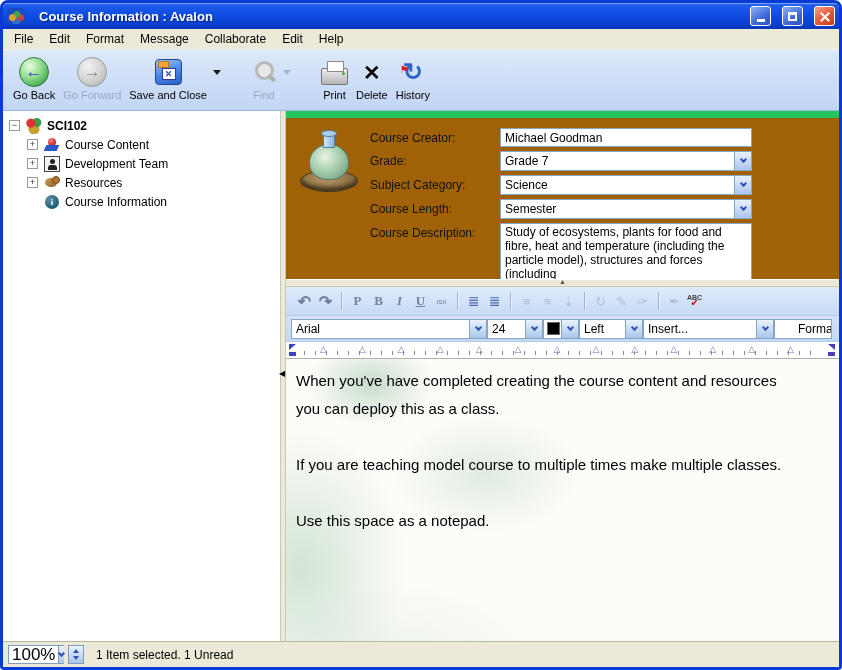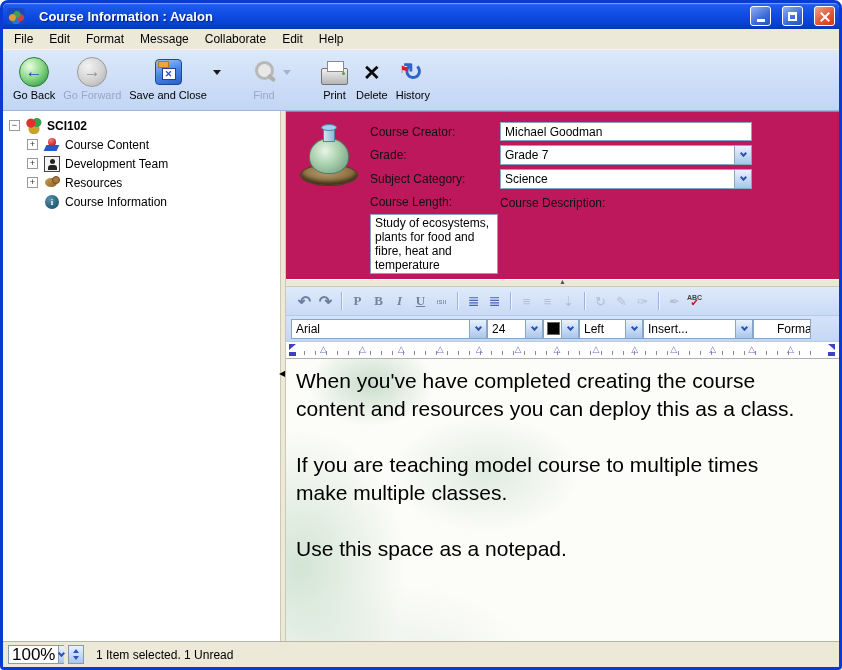--- a/index.html
+++ b/index.html
@@ -83,21 +83,21 @@
   .ticon.res::before{content:'';position:absolute;left:1px;top:3px;width:12px;height:9px;border-radius:50% 40% 45% 50%;
     background:linear-gradient(135deg,#caa050,#8a5f28);}
   .ticon.res::after{content:'';position:absolute;left:8px;top:1px;width:6px;height:6px;border-radius:50%;background:#b07838;border:1px solid #6b4a1c;}
   .ticon.info{display:grid;place-items:center;}
   .info-circle{width:14px;height:14px;border-radius:50%;background:radial-gradient(circle at 35% 30%,#5b8fa6,#1c5a74 75%);
     color:#fff;display:grid;place-items:center;font-size:9px;font-weight:bold;font-family:"Liberation Serif",serif;}
   .vsplit{width:6px;flex:0 0 6px;background:#ece9d8;border-left:1px solid #cbc8b6;border-right:1px solid #cbc8b6;position:relative;}
   .collapse-arrow{position:absolute;left:-2px;top:258px;font-size:8px;color:#000;}
   
   .right-col{flex:1;display:flex;flex-direction:column;min-width:0;}
-  .form-pane{height:168px;flex:0 0 168px;background:#be185d;position:relative;border-top:1px solid #22c55e;}
+  .form-pane{height:168px;flex:0 0 168px;background:#a16207;position:relative;border-top:7px solid #22c55e;}
   .flask{position:absolute;left:12px;top:12px;width:62px;height:64px;}
   .flask-mouth{position:absolute;left:23px;top:0;width:16px;height:7px;border-radius:50%;background:#ace;border:1px solid #5580a8;}
   .flask-neck{position:absolute;left:25px;top:4px;width:12px;height:14px;background:linear-gradient(90deg,#cfe4f0,#8fb8d4);border:1px solid #5580a8;}
   .flask-body{position:absolute;left:11px;top:14px;width:40px;height:36px;border-radius:50% 50% 45% 45%;
     background:radial-gradient(circle at 40% 35%,#e8f4e4 0%,#a8cfae 45%,#6f9f82 90%);border:1px solid #567a60;}
   .flask-base{position:absolute;left:2px;top:40px;width:58px;height:22px;border-radius:50%;
     background:radial-gradient(ellipse at 45% 35%,#b99b6b 0%,#8a6f43 60%,#5f4a28 100%);border:1px solid #4d3b20;
     box-shadow:inset 0 -3px 4px #3d2e16;}
   .form-grid{position:absolute;left:84px;top:10px;display:grid;grid-template-columns:128px 252px;
     column-gap:2px;row-gap:4px;font-size:12px;align-items:center;}
@@ -125,37 +125,37 @@
   .ebtn.tiny{font-size:8px;letter-spacing:0;}
   .ebtn.blue{color:#4a66b0;font-size:14px;}
   .ebtn.dim{color:#b4bed0;}
   .esep{width:1px;height:18px;background:#9db4da;margin:0 5px;box-shadow:1px 0 0 #eef4fd;}
   .spell{display:flex;flex-direction:column;align-items:center;line-height:1;margin-left:2px;}
   .spell-abc{font-size:7px;font-weight:bold;color:#444;}
   .spell-check{font-size:10px;color:#cc1010;margin-top:-3px;}
   .edbar2{height:26px;flex:0 0 26px;background:linear-gradient(180deg,#d5e3f9,#c4d7f4);
     display:flex;align-items:center;padding:0 5px;border-bottom:1px solid #b6cbec;}
   .c-font{width:196px;} .c-size{width:56px;} .c-color{width:36px;} .c-align{width:64px;}
-  .c-insert{width:110px;} .c-format{width:58px;flex:0 0 58px;}
+  .c-insert{width:131px;} .c-format{width:58px;flex:0 0 58px;}
   .swatch{width:13px;height:13px;background:#000;margin-left:3px;border:1px solid #666;}
   .c-format .combo-text{padding:0 3px;margin-left:20px;}
   
   .ruler{height:17px;flex:0 0 17px;background:#fff;border-bottom:1px solid #b0b0b0;position:relative;overflow:hidden;}
   .ruler-ticks{position:absolute;left:18px;right:18px;top:9px;height:4px;
     background:repeating-linear-gradient(90deg,#8a8a8a 0 1px,transparent 1px 11px);}
   .ruler-tabs{position:absolute;left:34px;right:12px;top:2px;font-size:9px;color:#7070cc;
     letter-spacing:32px;white-space:nowrap;overflow:hidden;}
   .rl{position:absolute;left:3px;top:2px;width:9px;height:12px;}
   .rl::before{content:'';position:absolute;left:0;top:0;width:0;height:0;border-top:6px solid #4040c0;border-right:7px solid transparent;}
   .rl::after{content:'';position:absolute;left:0;bottom:0;width:7px;height:4px;background:#4040c0;}
   .rr{position:absolute;right:4px;top:2px;width:9px;height:12px;}
   .rr::before{content:'';position:absolute;right:0;top:0;width:0;height:0;border-top:6px solid #4040c0;border-left:7px solid transparent;}
   .rr::after{content:'';position:absolute;right:0;bottom:0;width:7px;height:4px;background:#4040c0;}
   
-  .notepad{flex:1;min-height:0;background-color:#fcfcf8;padding:8px 12px 0 10px;font-size:21px;
+  .notepad{flex:1;min-height:0;background-color:#fcfcf8;padding:8px 12px 0 10px;font-size:15px;
     line-height:28px;color:#000;overflow:hidden;
     background-image:
       radial-gradient(90px 60px at 85px 25px, rgba(150,190,160,.50), rgba(150,190,160,0) 70%),
       radial-gradient(150px 200px at 15px 210px, rgba(160,200,170,.45), rgba(160,200,170,0) 70%),
       radial-gradient(130px 80px at 200px 115px, rgba(170,205,180,.35), rgba(170,205,180,0) 72%),
       radial-gradient(210px 150px at 110px 330px, rgba(175,205,185,.28), rgba(175,205,185,0) 70%);}
   .np-par{width:500px;margin:0 0 28px 0;}
   
   .statusbar{height:26px;flex:0 0 26px;background:#ece9d8;border-top:1px solid #b8b5a4;
     display:flex;align-items:center;padding:0 5px;font-size:12px;gap:4px;}
@@ -306,20 +306,26 @@
               </span>
           </div>
           <span class="flabel">Subject Category:</span>
           <div class="combo">
             <span class="combo-text">Science</span>
             <span class="combo-arrow">
                 <span class="chev"></span>
               </span>
           </div>
           <span class="flabel">Course Length:</span>
+          <div class="combo">
+            <span class="combo-text">Semester</span>
+            <span class="combo-arrow">
+                <span class="chev"></span>
+              </span>
+          </div>
           <span class="flabel top">Course Description:</span>
           <textarea class="fdesc" style="">Study of ecosystems, plants for food and fibre, heat and temperature (including the particle model), structures and forces (including</textarea>
         </div>
       </div>
 
       <div class="hsplit">
         <span class="hsplit-arrow">▲</span>
       </div>
 
       <div class="edbar1">

